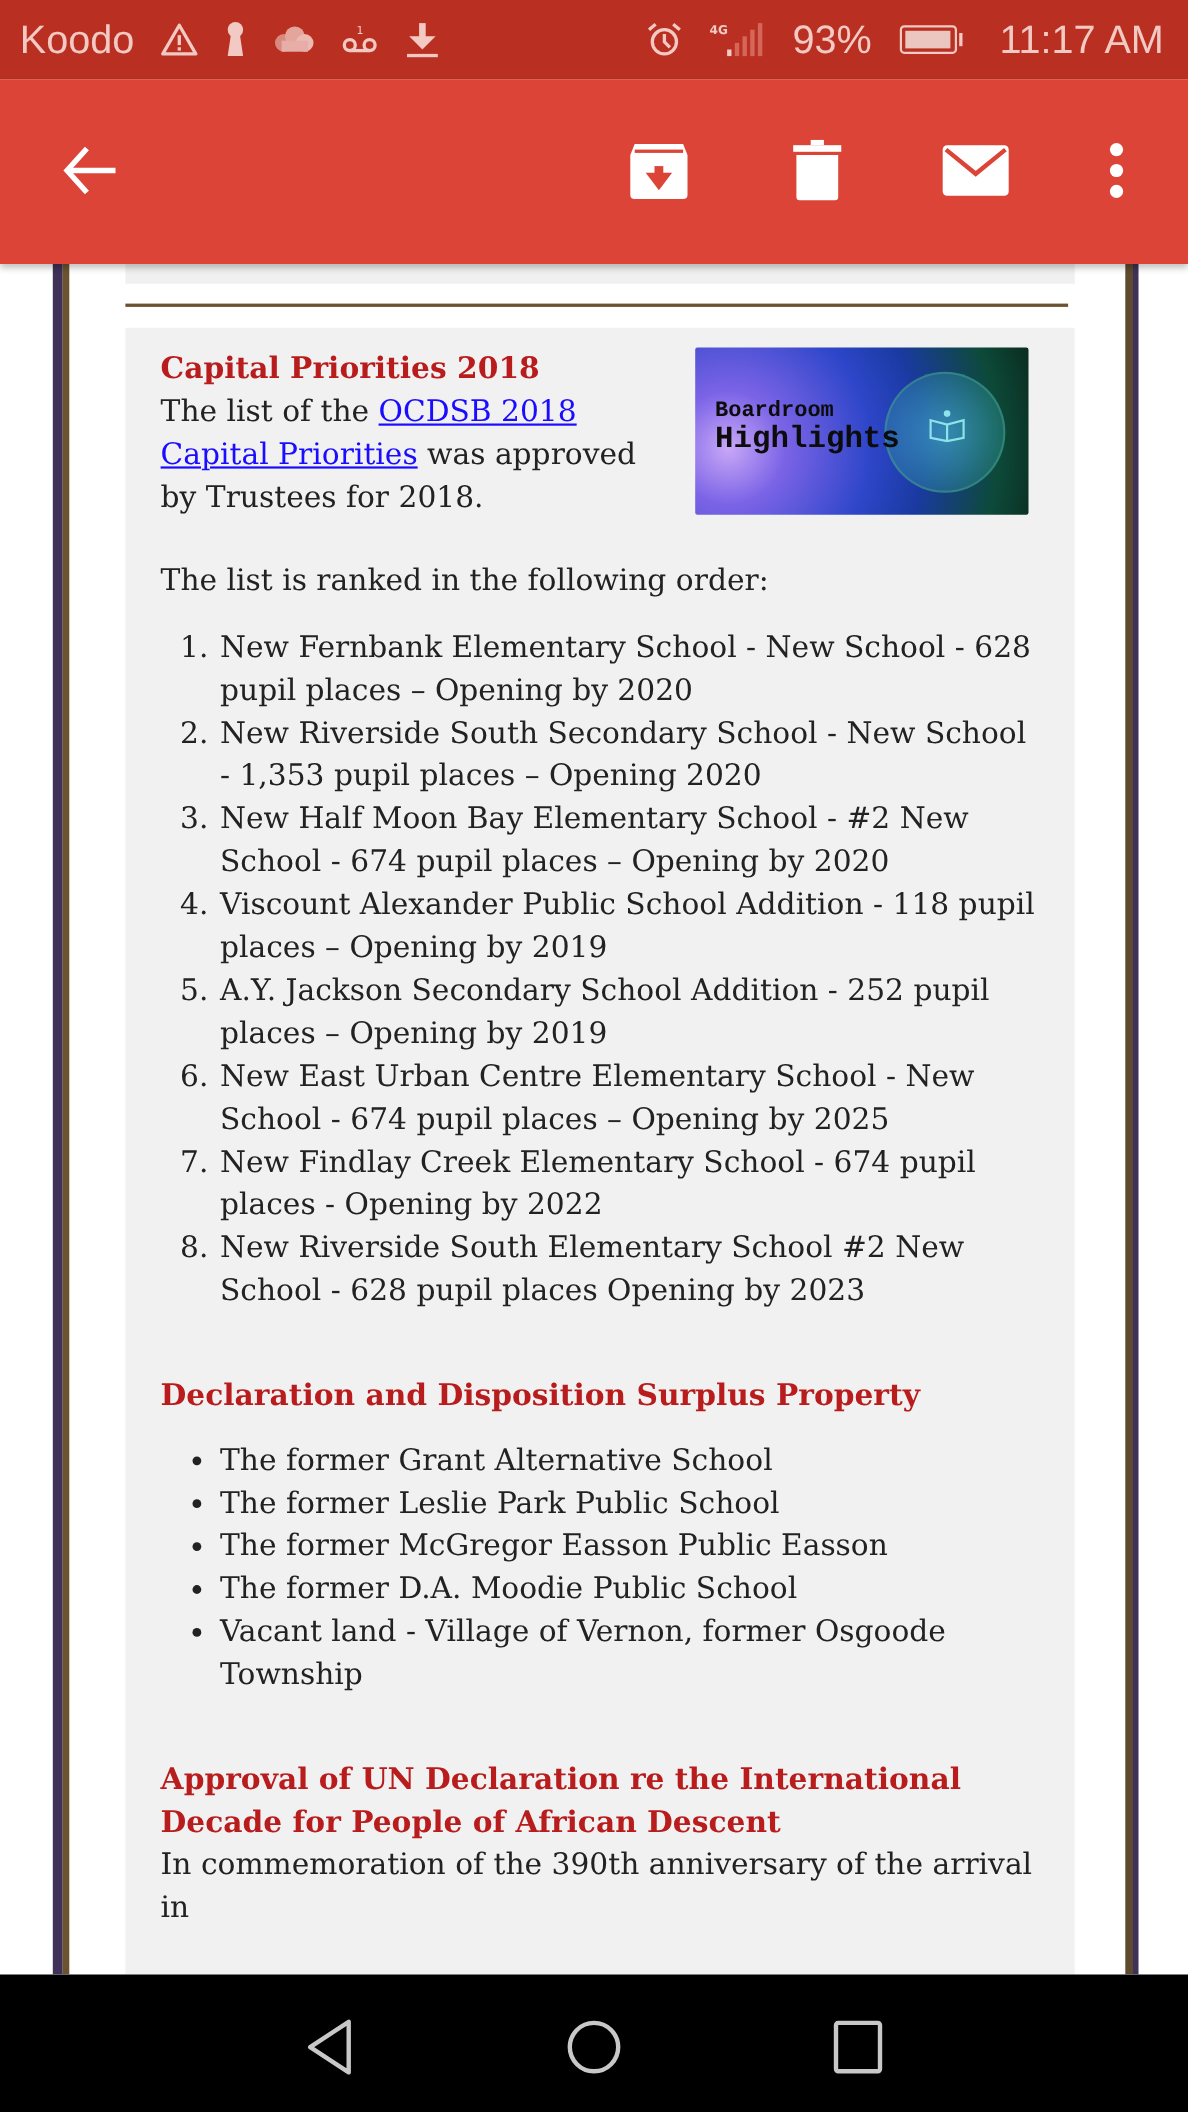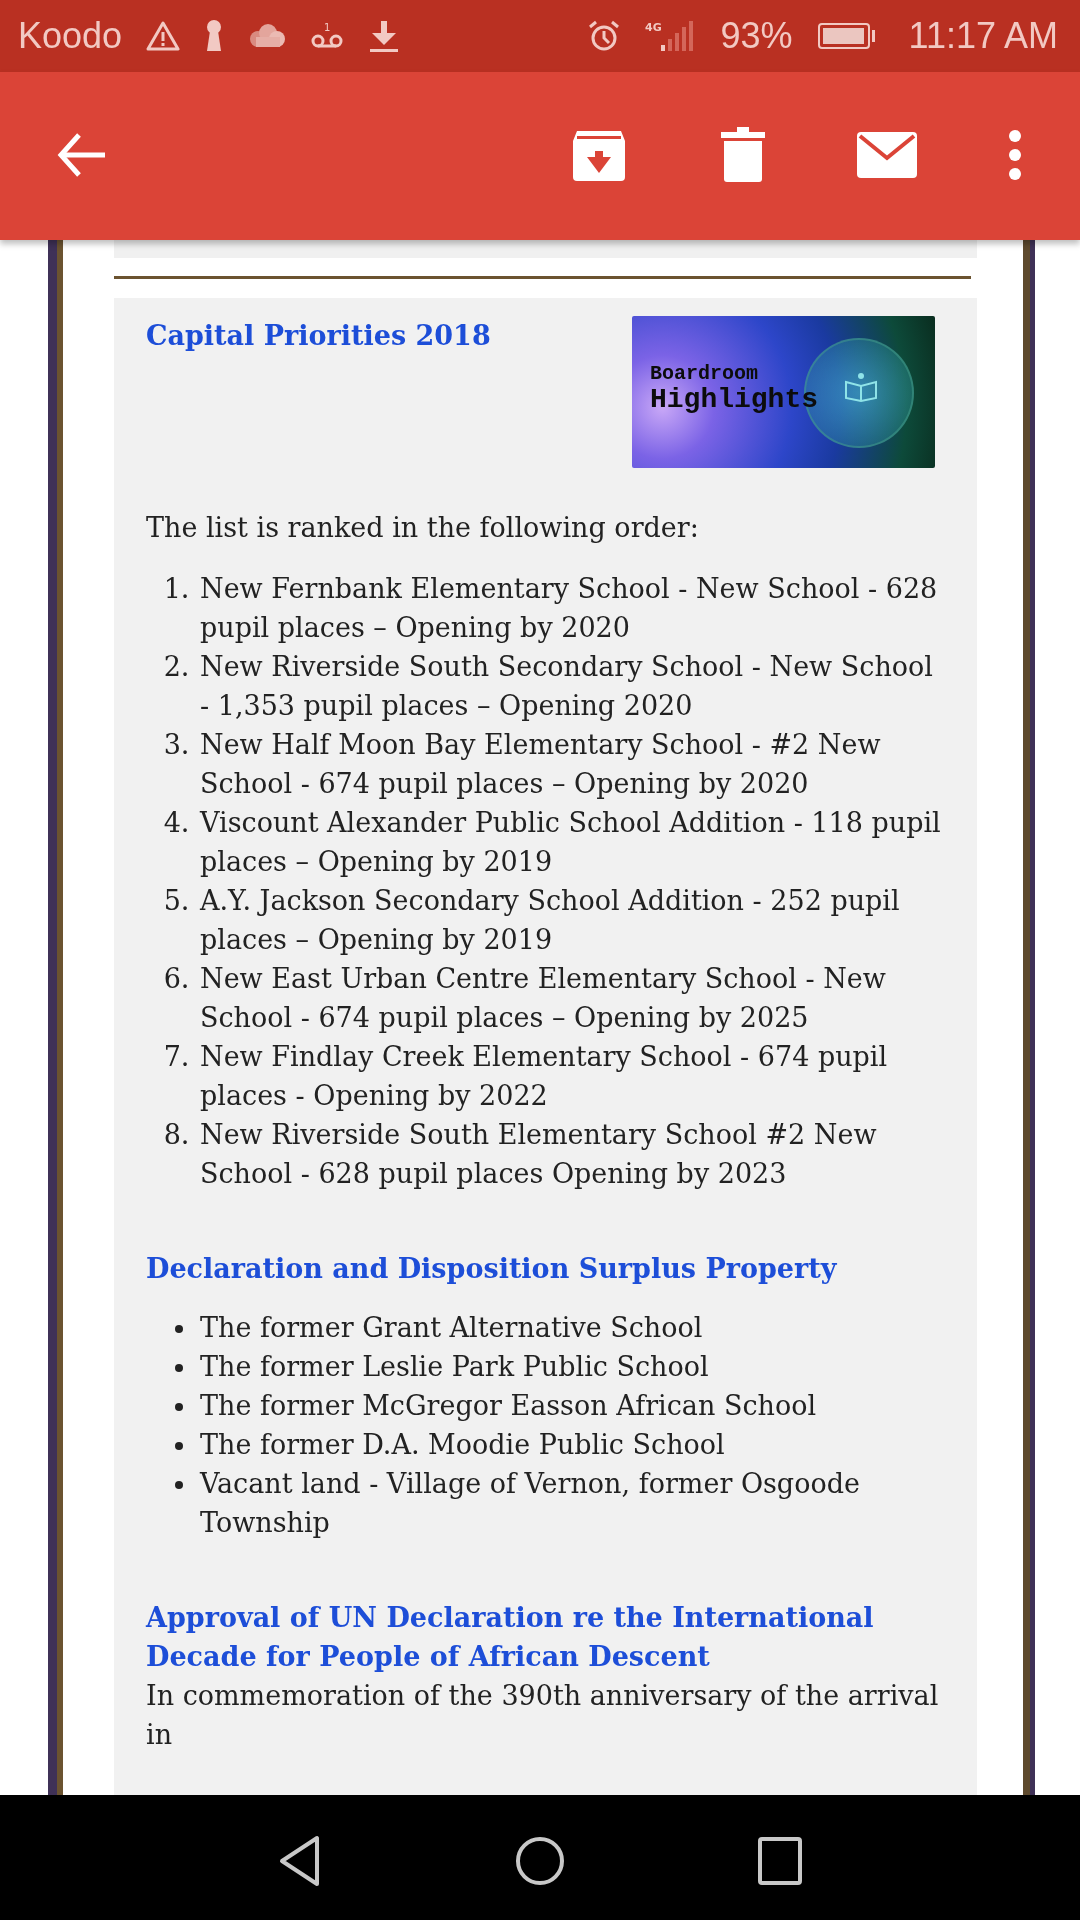--- a/index.html
+++ b/index.html
@@ -35,21 +35,21 @@
 
   .intro { position: relative; min-height: 160px; }
   .hero { position: absolute; right: 10px; top: 0; width: 303px; height: 152px; border-radius: 2px; overflow: hidden;
           background: radial-gradient(circle at 10% 60%, #c9a8f7 0%, #7b63e6 18%, #2d46c9 45%, #1a3aa0 62%, #0d4a3a 85%, #0a2d1f 100%); }
   .hero-text { position: absolute; left: 18px; top: 48px; color: #0c0c0c; font-family: Liberation Mono, monospace; font-weight: bold; line-height: 1; }
   .hero-line1 { font-size: 20px; display: block; }
   .hero-line2 { font-size: 28px; display: block; margin-top: 2px; }
   .hero-circle { position: absolute; left: 172px; top: 22px; width: 110px; height: 110px; border-radius: 50%; background: radial-gradient(circle, rgba(80,200,220,0.55), rgba(30,120,120,0.35)); border: 2px solid rgba(70,160,140,0.5); }
   .hero-logo { position: absolute; left: 212px; top: 56px; width: 34px; height: 30px; }
 
-  .section-title { color: #1d4ed8; font-weight: bold; font-size: 27px; line-height: 39px; }
+  .section-title { color: #b91c1c; font-weight: bold; font-size: 27px; line-height: 39px; }
   .intro-text { width: 470px; }
   .link { color: #1a0dff; text-decoration: underline; cursor: pointer; }
   .para { margin-top: 32px; }
 
   ol.ranked { margin-top: 22px; padding-left: 52px; }
   ol.ranked li { padding-left: 2px; }
   ul.surplus { margin-top: 20px; padding-left: 52px; list-style: disc; }
   ul.surplus li { padding-left: 2px; }
 
   .sec2 { margin-top: 56px; }
@@ -201,40 +201,45 @@
               <path d="M2 10 L17 14 L32 10 L32 26 L17 29 L2 26 Z" fill="none" stroke="#8fe3e8" stroke-width="2"></path>
               <path d="M17 14 L17 29" stroke="#8fe3e8" stroke-width="2"></path>
             </svg>
         </span>
         <div class="hero-text">
           <span class="hero-line1">Boardroom</span>
           <span class="hero-line2">Highlights</span>
         </div>
       </div>
       <div class="section-title">Capital Priorities 2018</div>
+      <div class="intro-text">
+        <span>The list of the </span>
+        <a class="link">OCDSB 2018 Capital Priorities</a>
+        <span> was approved by Trustees for 2018.</span>
+      </div>
     </div>
 
     <div class="para">The list is ranked in the following order:</div>
     <ol class="ranked">
       <li>New Fernbank Elementary School - New School - 628 pupil places – Opening by 2020</li>
       <li>New Riverside South Secondary School - New School - 1,353 pupil places – Opening 2020</li>
       <li>New Half Moon Bay Elementary School - #2 New School - 674 pupil places – Opening by 2020</li>
       <li>Viscount Alexander Public School Addition - 118 pupil places – Opening by 2019</li>
       <li>A.Y. Jackson Secondary School Addition - 252 pupil places – Opening by 2019</li>
       <li>New East Urban Centre Elementary School - New School - 674 pupil places – Opening by 2025</li>
       <li>New Findlay Creek Elementary School - 674 pupil places - Opening by 2022</li>
       <li>New Riverside South Elementary School #2 New School - 628 pupil places Opening by 2023</li>
     </ol>
 
     <div class="sec2">
       <div class="section-title">Declaration and Disposition Surplus Property</div>
       <ul class="surplus">
         <li>The former Grant Alternative School</li>
         <li>The former Leslie Park Public School</li>
-        <li>The former McGregor Easson African School</li>
+        <li>The former McGregor Easson Public Easson</li>
         <li>The former D.A. Moodie Public School</li>
         <li>Vacant land - Village of Vernon, former Osgoode Township</li>
       </ul>
     </div>
 
     <div class="sec3">
       <div class="section-title">Approval of UN Declaration re the International Decade for People of African Descent</div>
       <div>In commemoration of the 390th anniversary of the arrival in</div>
     </div>
   </div>

